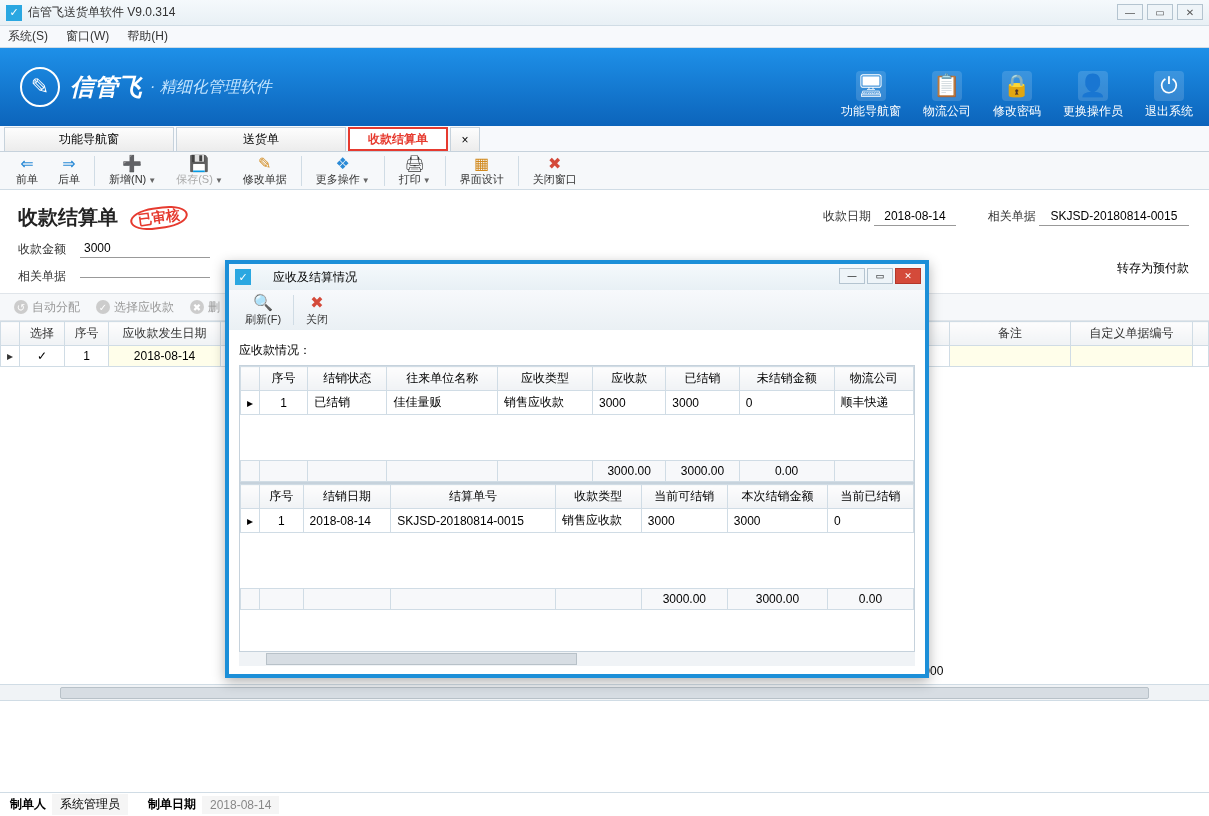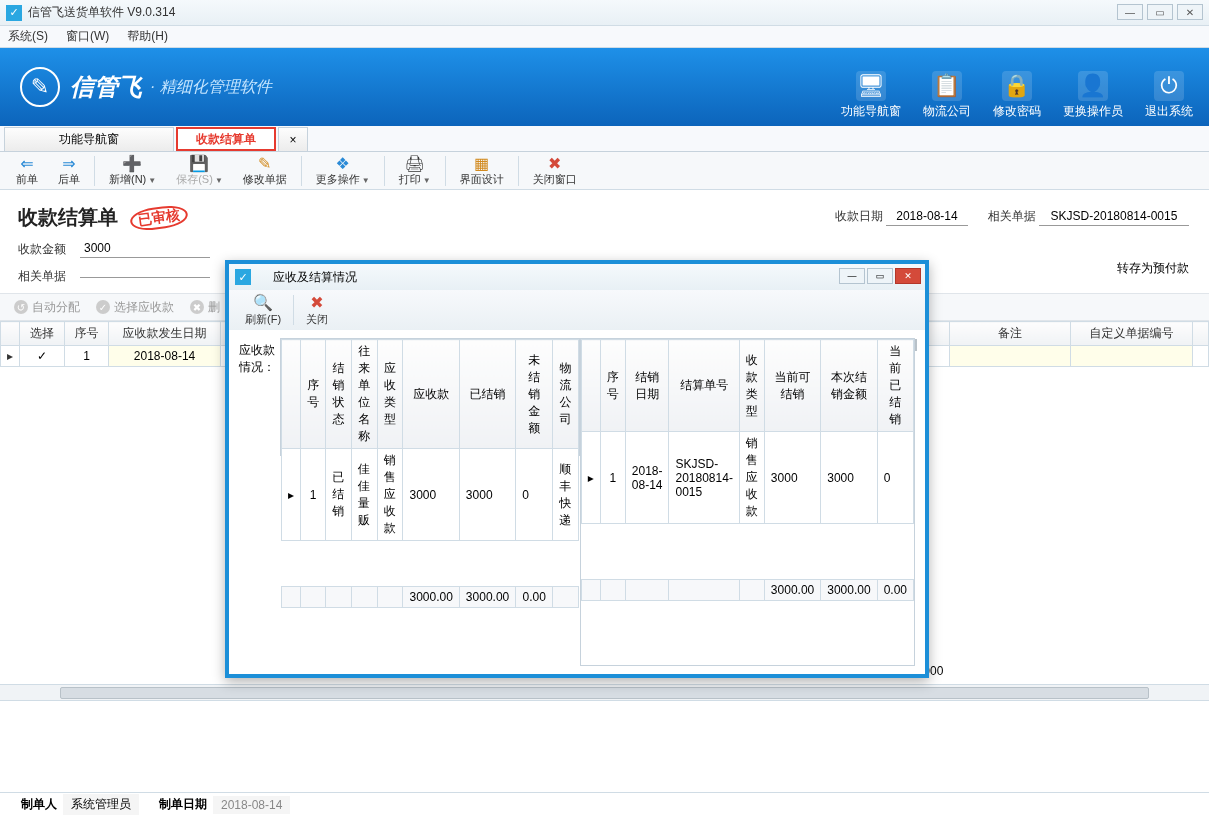--- a/index.html
+++ b/index.html
@@ -37,21 +37,21 @@
 .tool { display: flex; flex-direction: column; align-items: center; font-size: 11px; color: #333; padding: 0 10px; }
 .tool .t-icon { font-size: 16px; display: flex; align-items: center; justify-content: center; height: 18px;}
 .tool.disabled { color: #aaa; }
 .tool .dd { font-size: 8px; margin-left: 2px; color: #666; }
 .sep { width: 1px; height: 30px; background: #d0dce5; margin: 0 4px;}
 
 
 .form-area { padding: 14px 18px 8px; position: relative; }
 .form-title { font-size: 20px; font-weight: bold; color: #222; display: flex; align-items: center;}
 .stamp { border: 2px solid #e63a2f; color: #e63a2f; border-radius: 50%/60%; transform: rotate(-8deg); padding: 0 6px; font-size: 14px; margin-left: 12px; font-weight: bold;}
-.form-right { position: absolute; right: 20px; top: 18px; font-size: 12px; display: flex; gap: 20px; align-items: center; margin-left: 27px;}
+.form-right { position: absolute; right: 20px; top: 18px; font-size: 12px; display: flex; gap: 32px; align-items: center; margin-left: 27px;}
 .form-right .lab { color: #333; }
 .form-right .val { border-bottom: 1px solid #999; padding: 0 10px 2px; min-width: 80px; display: inline-block; text-align: center;}
 .fields-row { display: flex; align-items: center; font-size: 12px; margin-top: 10px; gap: 10px;}
 .fields-row .flab { width: 52px; color: #333; }
 .fields-row .finput { border-bottom: 1px solid #999; min-width: 130px; padding: 0 4px 2px;}
 .right-note { position: absolute; right: 20px; top: 70px; font-size: 12px; }
 
 
 .subtool { height: 28px; border-top: 1px solid #e0e5ea; border-bottom: 1px solid #e0e5ea; display: flex; align-items: center; background: #f6f8fa; font-size: 12px; padding: 0 6px;}
 .subtool .sbtn { display: flex; align-items: center; gap: 4px; color: #999; padding: 0 8px;}
@@ -67,37 +67,37 @@
 
 
 .totals-row { position: absolute; bottom: 18px; left: 0; right: 0; height: 22px; display: flex; font-size: 12px; align-items: center; }
 .totals-row .tcell { text-align: center; }
 
 
 .hscroll { height: 16px; background: #f0f3f6; border-top: 1px solid #d0dce5; position: relative;}
 .hscroll .thumb { position: absolute; top: 2px; height: 12px; background: #d7dde3; border: 1px solid #b8c1c8; border-radius: 2px; left: 5%; width: 90%;}
 
 
-.footer { position: absolute; bottom: 0; left: 0; right: 0; height: 24px; display: flex; align-items: center; font-size: 12px; padding: 0 21px; border-top: 1px solid #d0dce5; background: #fff;}
+.footer { position: absolute; bottom: 0; left: 0; right: 0; height: 24px; display: flex; align-items: center; font-size: 12px; padding: 0 10px; border-top: 1px solid #d0dce5; background: #fff;}
 .footer .flab2 { font-weight: bold; margin-right: 6px;}
 .footer .fval { background: #f5f5f5; padding: 2px 8px; margin-right: 20px; min-width: 70px; display: inline-block;}
 
 
 .dialog { position: absolute; left: 225px; top: 260px; width: 704px; height: 418px; border: 4px solid #1c8fd8; background: #fff; box-shadow: 0 4px 12px rgba(0,0,0,0.3); display: flex; flex-direction: column;}
 .dlg-title { height: 26px; background: linear-gradient(#f5f9fc,#e8f0f5); display: flex; align-items: center; padding: 0 6px; position: relative;}
 .dlg-title .app-icon { width: 16px; height: 16px; background: #2aa7e1; margin-right: 6px; color:#fff; font-size:11px; display:flex; align-items:center; justify-content:center;}
 .dlg-title .dtxt { font-size: 12px; margin-left: 16px; }
 .dlg-title .win-btns { position: absolute; right: 4px; top: 4px; display: flex; gap: 2px;}
 .dlg-title .win-btn { width: 26px; height: 16px; border: 1px solid #b4c4d0; background: #eef4f8; font-size: 9px; display: flex; align-items: center; justify-content: center;}
 .dlg-title .win-btn.close { background: #d44a3a; color: #fff; border-color: #b3372a;}
 .dlg-tools { height: 40px; background: linear-gradient(#f7f9fc,#eaf0f4); display: flex; align-items: center; padding: 0 8px;}
 .dlg-tools .tool { padding: 0 8px; }
 .dlg-tools .t-icon.refresh { color: #2a8ad6; }
 .dlg-tools .t-icon.closei { color: #d44a3a; }
-.dlg-body { flex: 1; padding: 8px 10px; font-size: 12px; display: flex; flex-direction: row;}
+.dlg-body { flex: 1; padding: 8px 10px; font-size: 12px; display: flex; flex-direction: column;}
 .dlg-section-label { margin: 4px 0 6px; }
 .dlg-table-wrap { border: 1px solid #c6d2dc; position: relative; }
 .dlg-table-wrap table { width: 100%; border-collapse: collapse; font-size: 12px;}
 .dlg-table-wrap th, .dlg-table-wrap td { border: 1px solid #d0dce5; padding: 3px 6px; text-align: center; background: #fff; height: 20px;}
 .dlg-table-wrap th { background: linear-gradient(#fdfdfd,#f0f2f5); font-weight: normal;}
 .dlg-foot-row td { background: #f7f8fa; }
 .dlg-mid { display: flex; align-items: center; gap: 12px; margin: 10px 0 6px;}
 .dlg-mid button { border: 1px solid #4a7cb0; background: linear-gradient(#f5f8fb,#e4edf4); padding: 2px 10px; font-size: 12px;}
 .dlg-scroll { height: 14px; background: #f0f3f6; position: relative;}
 .dlg-scroll .thumb { position: absolute; top: 1px; height: 12px; background: #d7dde3; border: 1px solid #b8c1c8; left: 4%; width: 46%;}
@@ -146,20 +146,21 @@
       </div>
     <div class="b-action">
         <div class="b-icon">⏻</div>
         <span>退出系统</span>
       </div>
   </div>
 </div>
 
 <div class="doctabs">
   <div class="doctab">功能导航窗</div>
+  <div class="doctab">送货单</div>
   <div class="doctab active" style="min-width:100px">收款结算单</div>
   <div class="doctab narrow">×</div>
 </div>
 
 <div class="toolbar">
   <div class="tool">
       <span class="t-icon" style="color:#2a8ad6">⇐</span>
       <span>前单</span>
     </div>
   <div class="tool">

